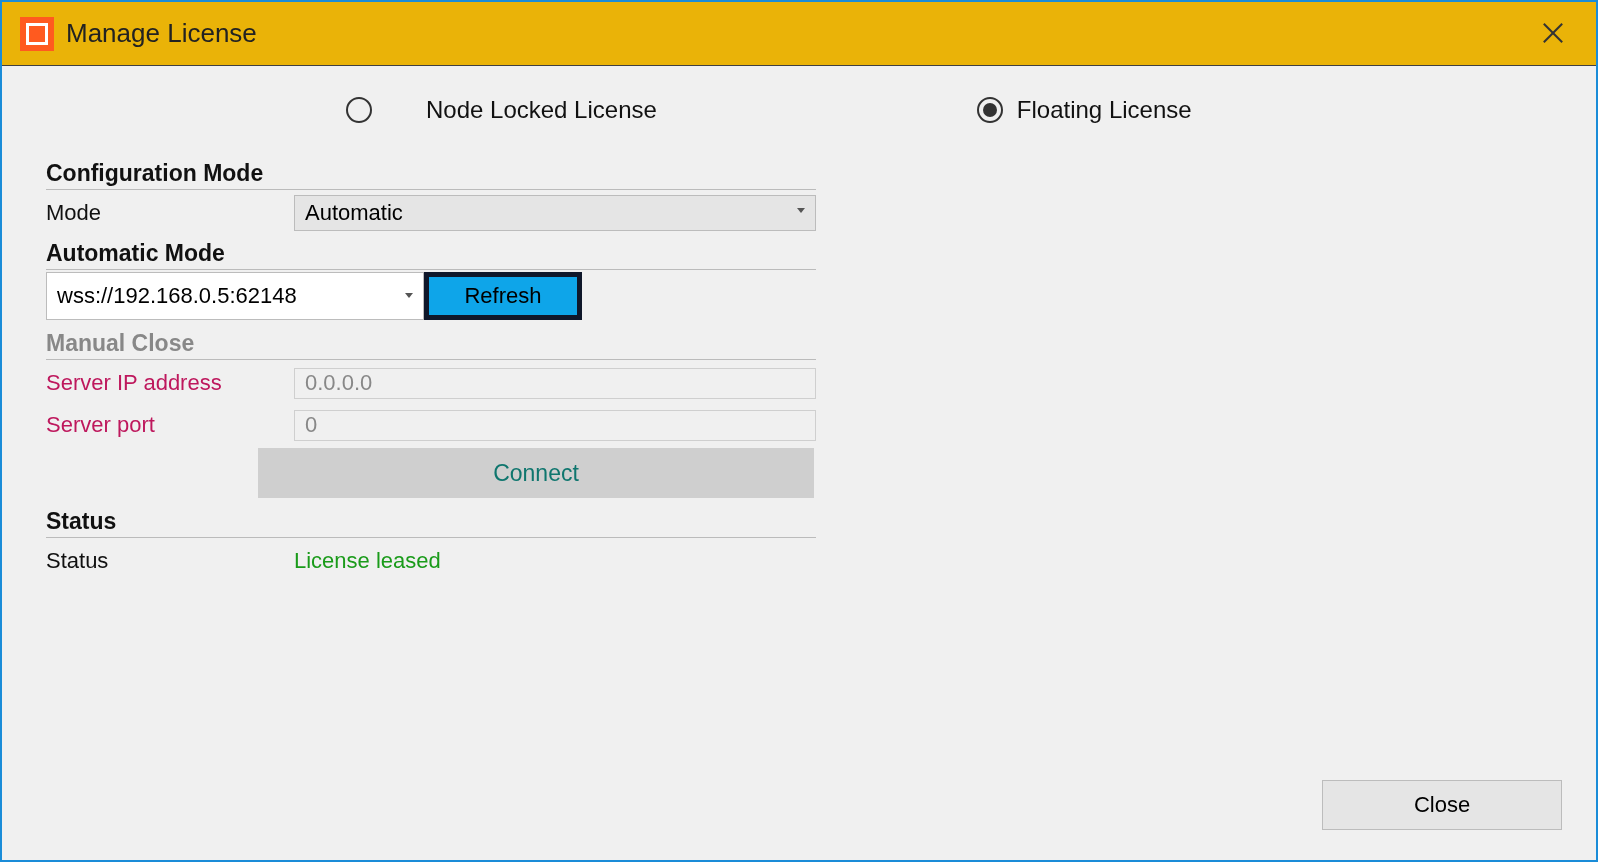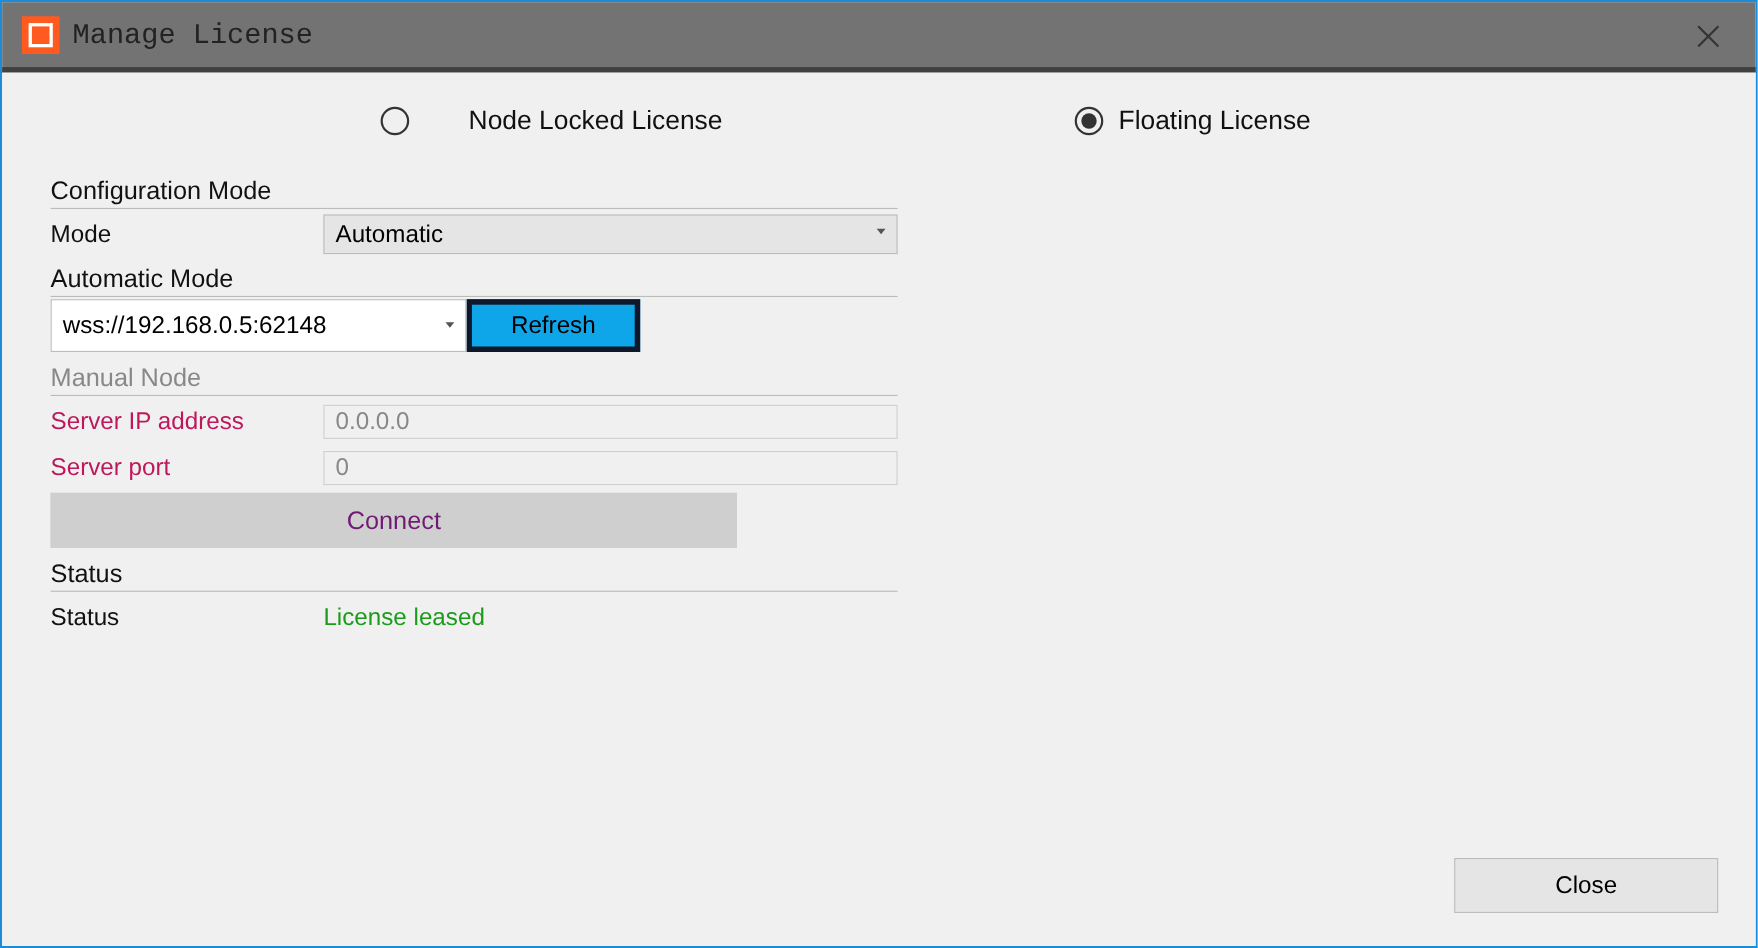--- a/index.html
+++ b/index.html
@@ -13,27 +13,26 @@
 .window {
   width: 1598px;
   height: 862px;
   border: 2px solid #1a8cd8;
   background: #fff;
   display: flex;
   flex-direction: column;
 }
 .titlebar {
   height: 64px;
-  background: #737373;
+  background: #eab308;
   display: flex;
   align-items: center;
   padding: 0 0 0 18px;
-  border-bottom: 5px solid #404040;
-  position: relative;
-  font-family: Liberation Mono, monospace;
+  border-bottom: 1px solid #404040;
+  position: relative;
 }
 .app-icon {
   width: 34px;
   height: 34px;
   background: #ff5a1f;
   border: 3px solid #ff5a1f;
   position: relative;
   margin-right: 12px;
 }
 .app-icon::after {
@@ -104,21 +103,21 @@
   height: 14px;
   background: #333;
   border-radius: 50%;
 }
 
 .form-col {
   width: 770px;
 }
 .section-head {
   font-size: 23px;
-  font-weight: normal;
+  font-weight: bold;
   color: #111;
   border-bottom: 1px solid #bbb;
   padding-bottom: 2px;
   margin-top: 2px;
 }
 .section-head.disabled { color: #888; }
 
 .form-row {
   display: flex;
   align-items: center;
@@ -191,26 +190,27 @@
 .text-input {
   flex: 1;
   height: 31px;
   border: 1px solid #cfcfcf;
   background: #f0f0f0;
   font-size: 22px;
   padding: 0 10px;
   color: #888;
 }
 .connect-btn {
-  width: 624px;
+  width: 556px;
   height: 50px;
   background: #cfcfcf;
   border: 1px solid #cfcfcf;
   font-size: 23px;
-  color: #701a75;
+  color: #0f766e;
+  margin-left: 212px;
   margin-top: 4px;
   cursor: default;
 }
 
 .status-val { font-size: 22px; color: #1a9b1a; padding: 6px 0; }
 
 .close-btn {
   position: absolute;
   right: 34px;
   bottom: 30px;
@@ -258,21 +258,21 @@
 
       <div class="section-head" style="margin-top:8px">Automatic Mode</div>
       <div class="server-row">
         <div class="combo-box">
           <span>wss://192.168.0.5:62148</span>
           <span class="caret"></span>
         </div>
         <button class="refresh-btn">Refresh</button>
       </div>
 
-      <div class="section-head disabled" style="margin-top:10px">Manual Node</div>
+      <div class="section-head disabled" style="margin-top:10px">Manual Close</div>
       <div class="form-row">
         <div class="form-label disabled">Server IP address</div>
         <input class="text-input" disabled="" value="0.0.0.0" style="">
       </div>
       <div class="form-row">
         <div class="form-label disabled">Server port</div>
         <input class="text-input" disabled="" value="0" style="">
       </div>
       <button class="connect-btn" disabled="">Connect</button>
 

